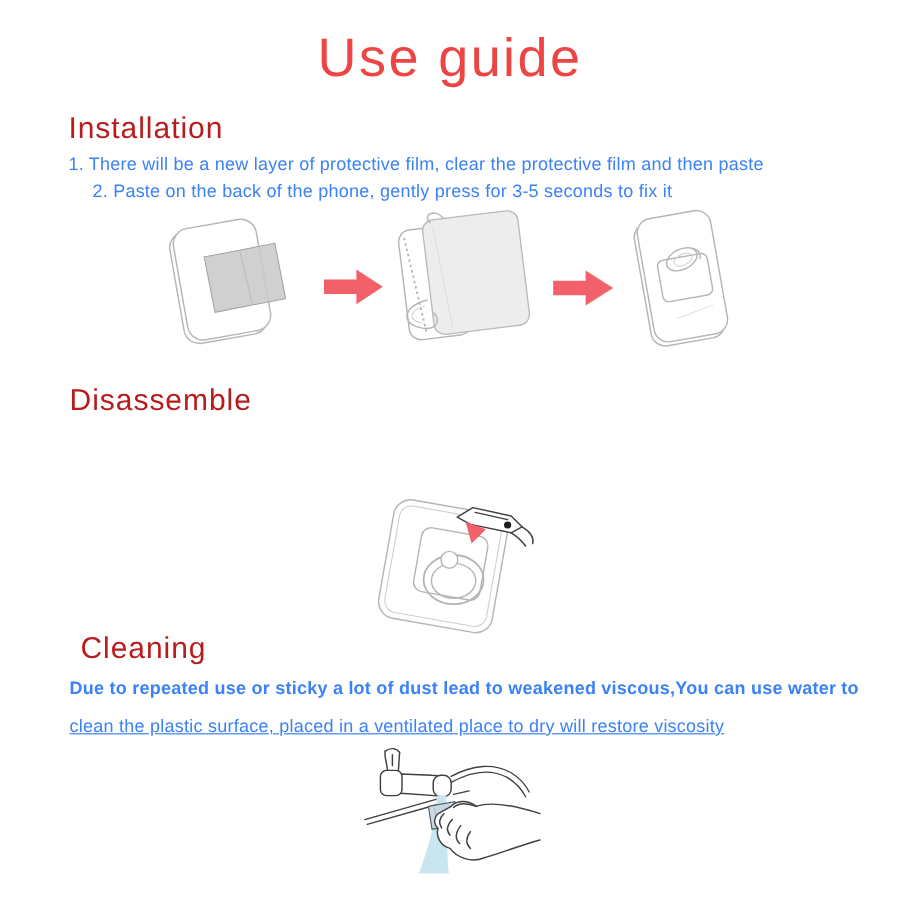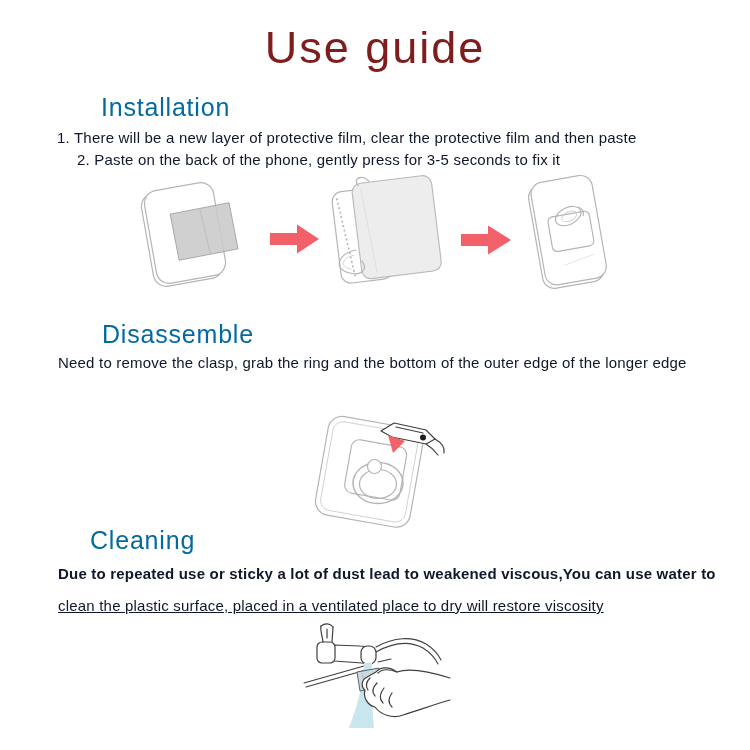--- a/index.html
+++ b/index.html
@@ -3,27 +3,27 @@
 <meta charset="utf-8">
 <style>
   html,body{margin:0;padding:0;background:#fff;}
   #canvas{
     position:relative;width:750px;height:750px;background:#ffffff;overflow:hidden;
     font-family:"Liberation Sans","DejaVu Sans",sans-serif;
   }
   .abs{position:absolute;}
   .page-title{
     width:750px;text-align:center;top:22px;left:0;
-    font-size:45px;font-weight:500;letter-spacing:2px;color:#7f1d1d;line-height:52px;
+    font-size:45px;font-weight:500;letter-spacing:2px;color:#ef4444;line-height:52px;
   }
   .sec-heading{
-    font-size:25px;font-weight:400;color:#0369a1;letter-spacing:0.8px;line-height:30px;margin-left:44px;
+    font-size:25px;font-weight:400;color:#b91c1c;letter-spacing:0.8px;line-height:30px;
   }
   .body-line{
-    font-size:15px;font-weight:400;color:#0f172a;letter-spacing:0.2px;line-height:18px;white-space:nowrap;
+    font-size:15px;font-weight:400;color:#3b82f6;letter-spacing:0.2px;line-height:18px;white-space:nowrap;
   }
   svg{display:block;}
   .ln{fill:none;stroke:#b5b5b5;stroke-width:1.2;stroke-linecap:round;stroke-linejoin:round;}
   .ln-thin{fill:none;stroke:#cfcfcf;stroke-width:0.9;stroke-linecap:round;}
   .dark{fill:none;stroke:#3f3f3f;stroke-width:1.2;stroke-linecap:round;stroke-linejoin:round;}
   .whitefill{fill:#ffffff;}
   .arrow{fill:#f2606a;}
   .film1{fill:#c9c9c9;fill-opacity:0.88;stroke:#9e9e9e;stroke-width:0.8;}
   .film2{fill:#ededed;stroke:#b8b8b8;stroke-width:1.1;}
   .water{fill:#c9e6ef;}
@@ -74,42 +74,41 @@
         <rect class="ln" x="550" y="44" width="42" height="35" rx="5"></rect>
         <ellipse class="ln" cx="571" cy="46" rx="13.5" ry="8.5" transform="rotate(-16 571 46)"></ellipse>
         <ellipse class="ln-thin" cx="572" cy="46.5" rx="8" ry="4.6" transform="rotate(-16 572 46.5)"></ellipse>
         <path class="ln" d="M 582,39 q 6,2 4,9"></path>
         <line x1="558" y1="94" x2="590" y2="88" stroke="#e3e3e3" stroke-width="1"></line>
       </g>
     </g>
   </svg>
 
   <div class="abs sec-heading" style="left:58px;top:319px;">Disassemble</div>
-  <div class="abs body-line" style="left:58px;top:354px;">Need to remove the clasp, grab the ring and the bottom of the outer edge of the longer edge</div>
 
   <svg class="abs" style="left:295px;top:410px;" width="160" height="122" viewBox="0 0 160 122">
     <g transform="rotate(10 75 63)">
       <rect class="ln whitefill" x="26" y="12" width="96" height="100" rx="14"></rect>
       <rect class="ln-thin" x="31" y="17" width="86" height="90" rx="10"></rect>
       <rect class="ln whitefill" x="52" y="32" width="56" height="54" rx="8"></rect>
     </g>
     <ellipse class="ln" cx="83" cy="73" rx="25" ry="20.5" style="stroke-width:1.5"></ellipse>
     <ellipse class="ln" cx="83" cy="74" rx="18.5" ry="14.5"></ellipse>
     <circle class="ln whitefill" cx="79.5" cy="56.5" r="7"></circle>
     <g>
       <path class="dark whitefill" d="M 86,21 L 99,13 L 131,20 L 140,29 L 131,34 L 97,27 Z"></path>
       <path class="dark" d="M 101,17 L 128,23"></path>
       <circle cx="128" cy="27.5" r="3" fill="#1e1e1e"></circle>
       <path class="dark" d="M 140,29 C 147,33 150,38 149,43"></path>
       <path class="dark" d="M 131,34 C 136,37 140,41 143,45"></path>
     </g>
     <polygon class="arrow" points="93,25 110,31 98,43"></polygon>
   </svg>
 
-  <div class="abs sec-heading" style="left:46px;top:525px;">Cleaning</div>
+  <div class="abs sec-heading" style="left:67px;top:525px;">Cleaning</div>
   <div class="abs body-line" style="left:58px;top:565px;font-weight:bold;">Due to repeated use or sticky a lot of dust lead to weakened viscous,You can use water to</div>
   <div class="abs body-line" style="left:58px;top:597px;text-decoration:underline;">clean the plastic surface, placed in a ventilated place to dry will restore viscosity</div>
 
   <svg class="abs" style="left:298px;top:616px;" width="154" height="132" viewBox="0 0 154 132">
 
     <path class="dark" d="M 6,67 L 66,50" style="stroke-width:1.1"></path>
     <path class="dark" d="M 8,71 L 68,54" style="stroke-width:1.1"></path>
     <path class="dark" d="M 80,46 L 93,43" style="stroke-width:1.1"></path>
 
     <path class="dark" d="M 78,31 C 96,21 114,20 128,28 C 136,33 140,38 143,44" style="stroke-width:1.1"></path>

